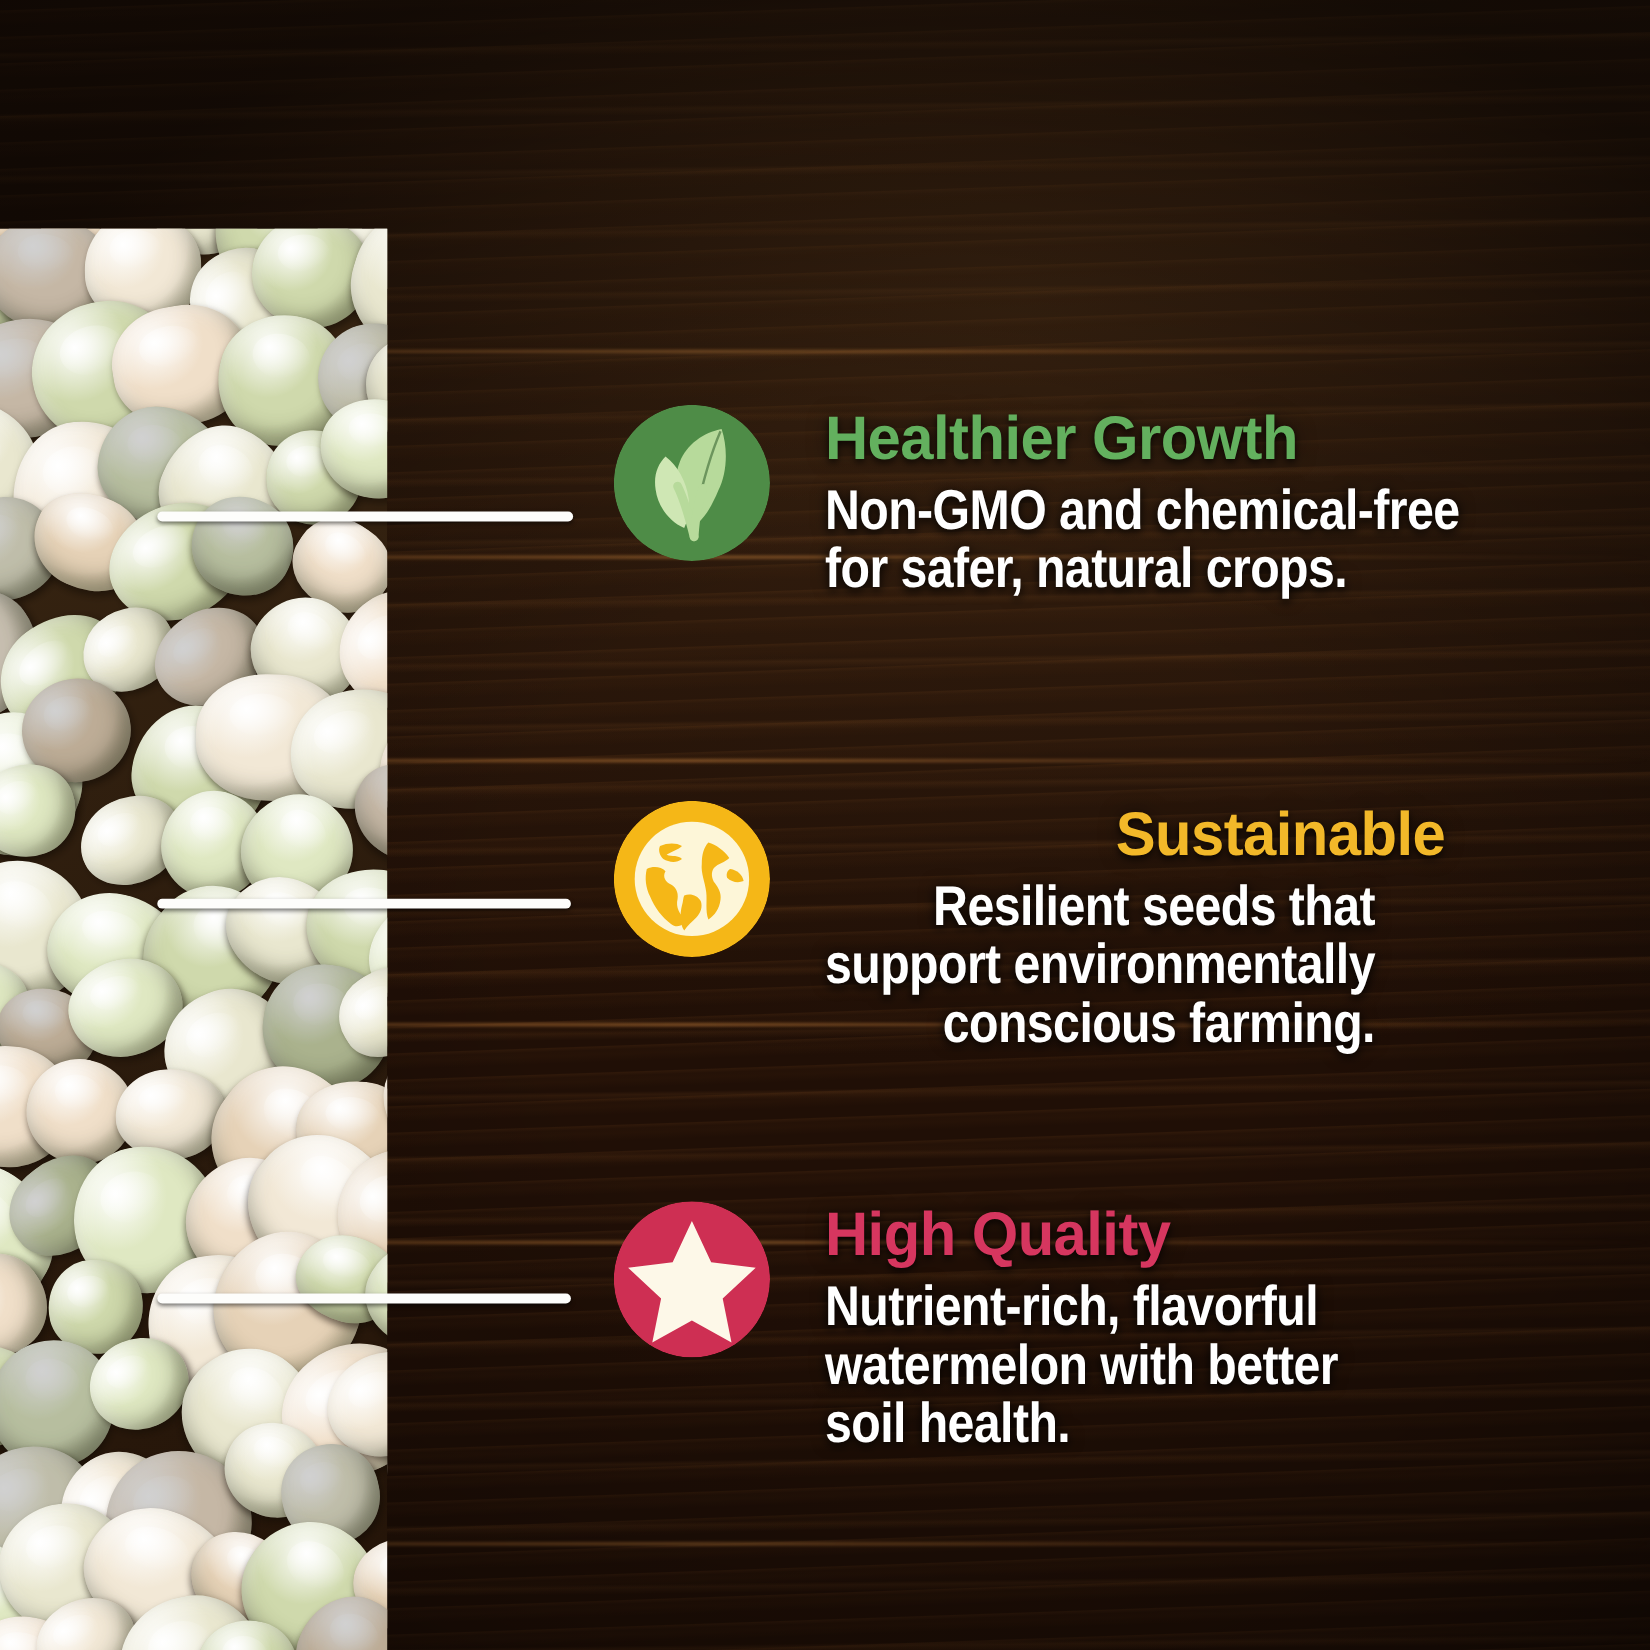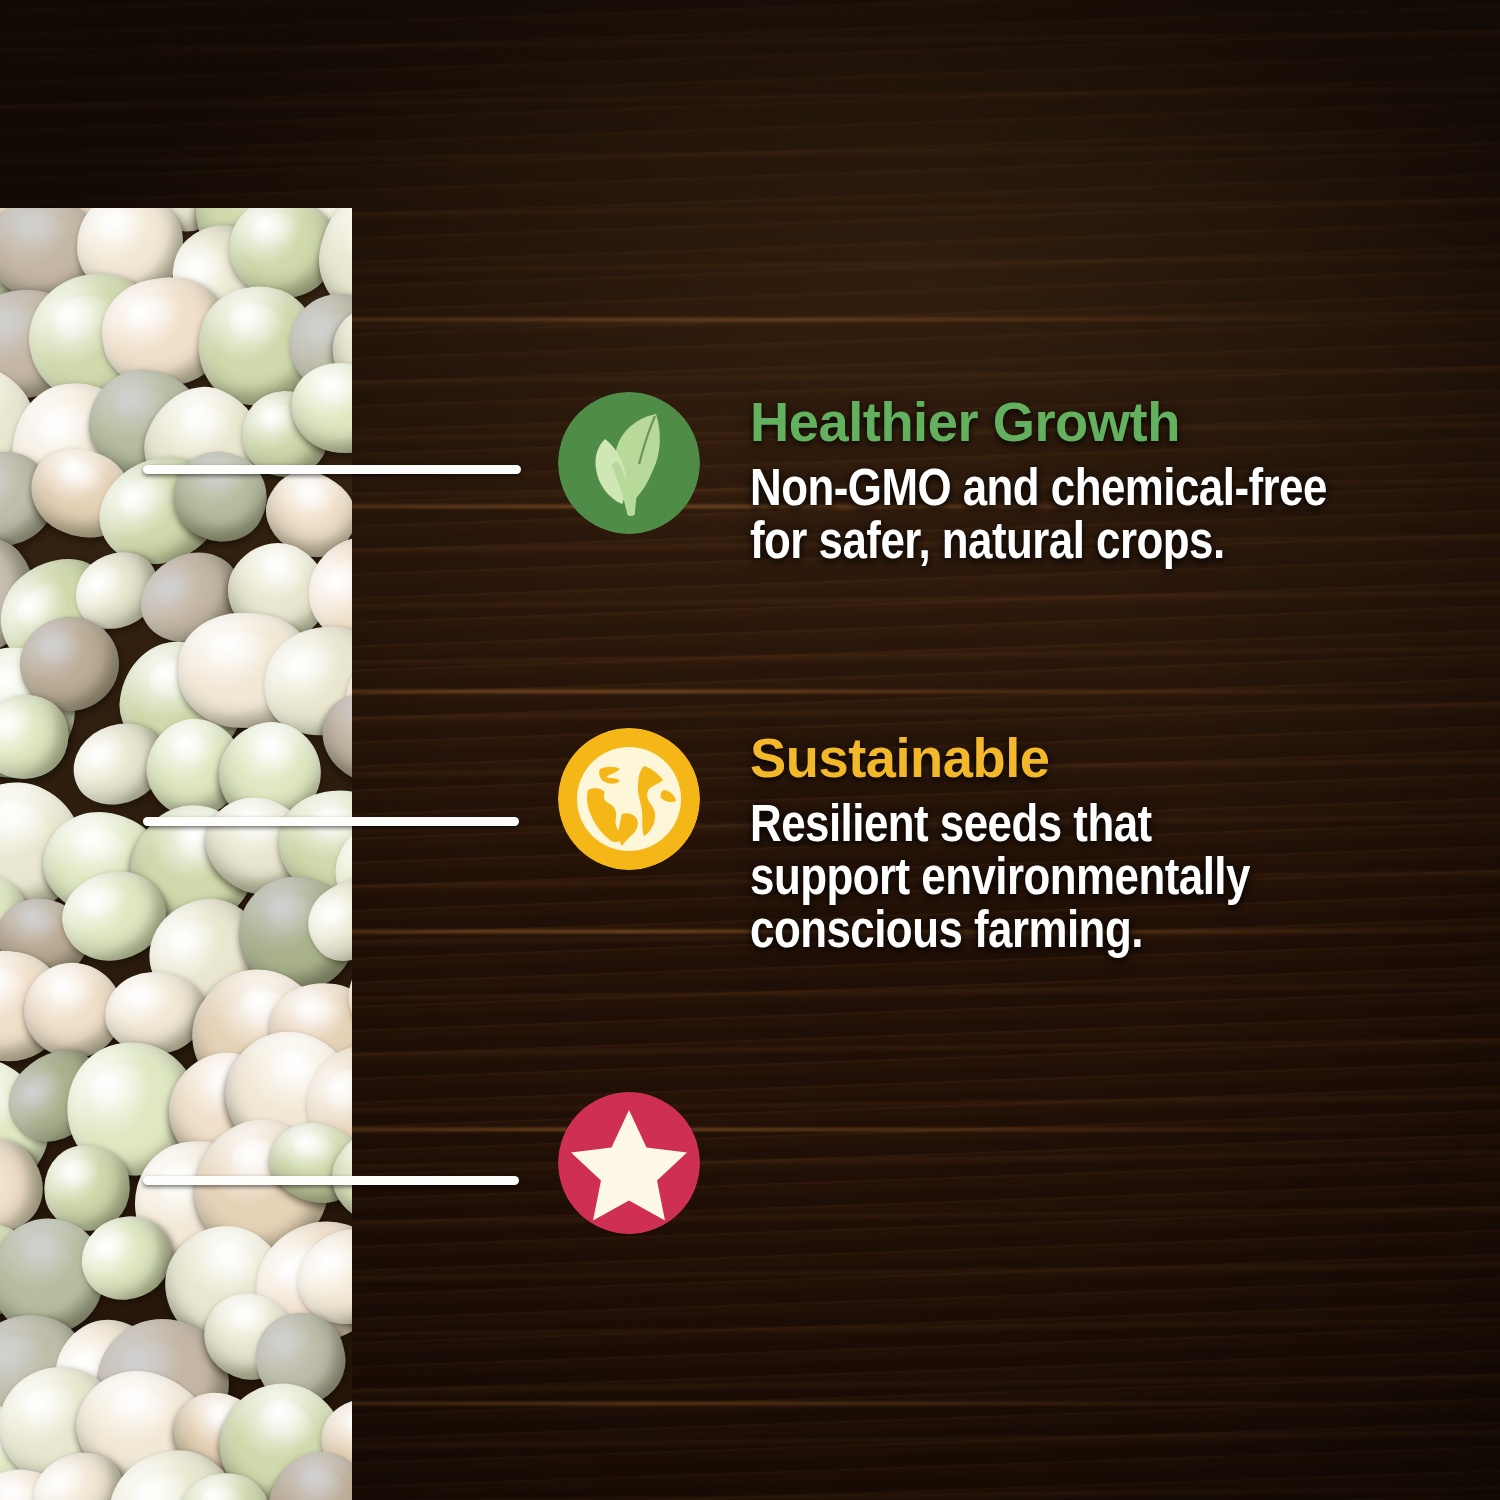--- a/index.html
+++ b/index.html
@@ -279,39 +279,39 @@
       </div>
   </div>
 
   <div class="connector" style="left:143px; top:465px;  width:378px;"></div>
   <div class="connector" style="left:143px; top:817px;  width:376px;"></div>
   <div class="connector" style="left:143px; top:1176px; width:376px;"></div>
 
 
   <div class="features">
 
-    <div class="feature" style="top:392px;">
+    <div class="feature" style="top:368px;">
       <div class="icon-badge">
         <svg viewBox="0 0 142 142" xmlns="http://www.w3.org/2000/svg">
           <circle cx="71" cy="71" r="71" fill="#4e8c47"></circle>
           <path d="M76 108 C58 94 52 72 60 52 C66 36 82 25 98 22 C104 40 103 62 95 78 C90 90 84 101 76 108 Z" fill="#b7da9b"></path>
           <path d="M97 24 C88 45 80 72 73 108" stroke="#2f5c2a" stroke-width="2.2" fill="none" opacity="0.55"></path>
           <path d="M64 112 C50 106 40 92 38 77 C36 64 40 54 47 47 C58 55 66 70 68 85 C69 94 68 104 64 112 Z" fill="#cfe7b4"></path>
           <path d="M73 120 C69 104 65 88 58 74" stroke="#b7da9b" stroke-width="8" stroke-linecap="round" fill="none"></path>
           <path d="M73 120 C74 104 76 90 81 76" stroke="#b7da9b" stroke-width="8" stroke-linecap="round" fill="none"></path>
         </svg>
       </div>
       <div class="ftext">
         <div class="fhead" style="color:#63b05e;">Healthier Growth</div>
         <div class="fbody">Non-GMO and chemical-free
 for safer, natural crops.</div>
       </div>
     </div>
 
-    <div class="feature" style="top:728px;">
+    <div class="feature" style="top:728px;text-align:right;">
       <div class="icon-badge">
         <svg viewBox="0 0 142 142" xmlns="http://www.w3.org/2000/svg">
           <circle cx="71" cy="71" r="71" fill="#f5b717"></circle>
           <circle cx="71" cy="71" r="52" fill="#fdf6d8"></circle>
           <g fill="#f5b717">
             <path d="M42 41 C49 38 57 38 62 41 C58 45 52 46 48 49 C53 51 59 49 62 53 C57 57 50 56 45 53 C42 50 40 45 42 41 Z"></path>
             <path d="M30 62 C36 59 43 60 47 64 C44 69 47 74 52 76 C56 78 59 83 58 89 C56 97 60 104 66 108 C63 114 57 116 52 112 C44 106 37 97 33 87 C29 79 28 70 30 62 Z"></path>
             <path d="M64 86 C70 84 76 86 79 91 C81 96 79 102 75 106 C71 110 67 113 64 118 C60 112 60 103 62 95 C63 92 63 88 64 86 Z"></path>
             <path d="M86 38 C93 40 100 45 105 52 C101 56 95 57 91 61 C88 65 89 71 92 75 C95 79 98 84 97 90 C96 98 92 104 86 108 C83 100 85 91 84 83 C83 74 79 66 80 57 C80 49 82 42 86 38 Z"></path>
             <path d="M106 62 C112 63 117 67 118 73 C113 75 107 74 103 70 C102 67 103 63 106 62 Z"></path>
@@ -326,16 +326,22 @@
       </div>
     </div>
 
     <div class="feature" style="top:1092px;">
       <div class="icon-badge">
         <svg viewBox="0 0 142 142" xmlns="http://www.w3.org/2000/svg">
           <circle cx="71" cy="71" r="71" fill="#ce2f53"></circle>
           <path d="M71 18 L88.5 55.5 L129 60.5 L99 88.5 L107 128.5 L71 108.5 L35 128.5 L43 88.5 L13 60.5 L53.5 55.5 Z" fill="#fdf8e8"></path>
         </svg>
       </div>
+      <div class="ftext">
+        <div class="fhead" style="color:#d6365f;">High Quality</div>
+        <div class="fbody">Nutrient-rich, flavorful
+watermelon with better
+soil health.</div>
+      </div>
     </div>
 
   </div>
 </div>
 
 </body></html>

